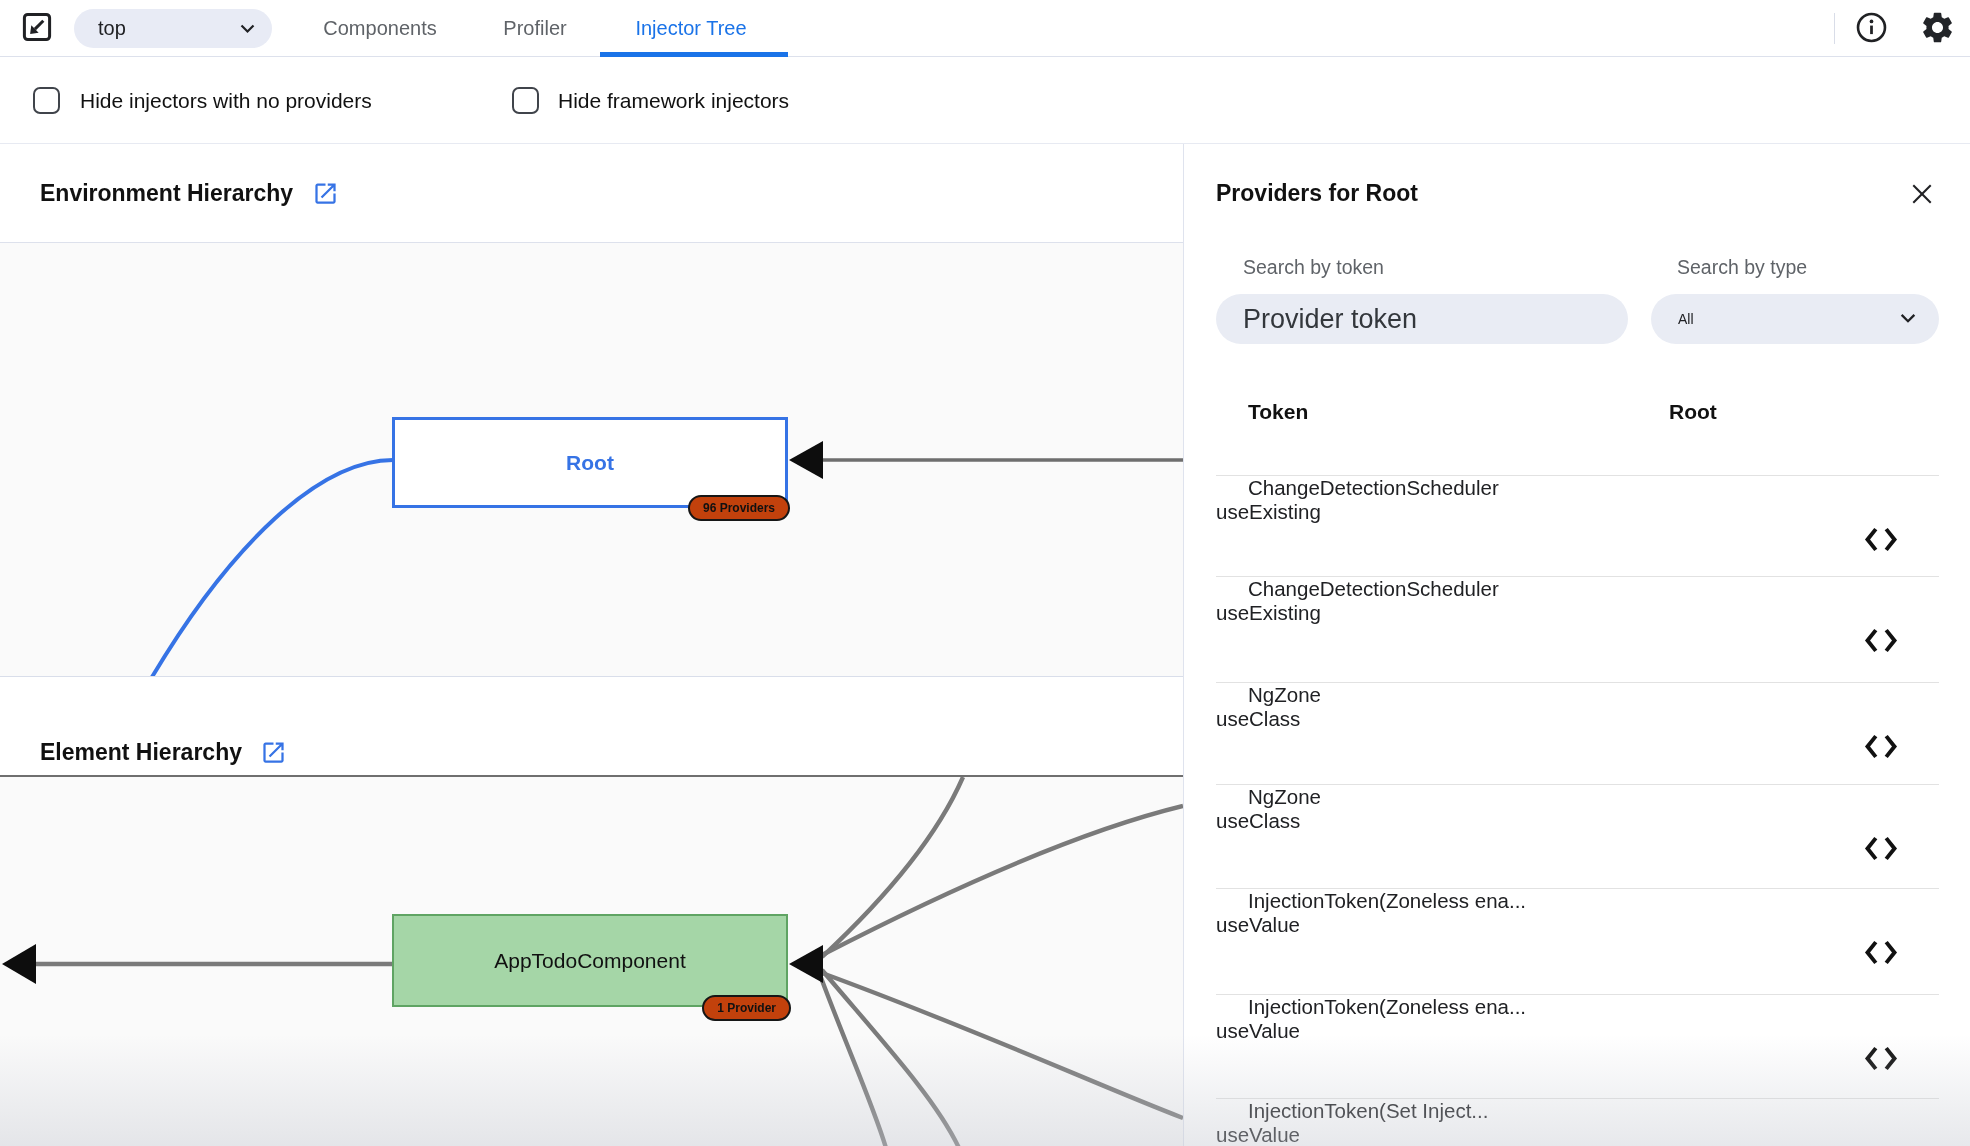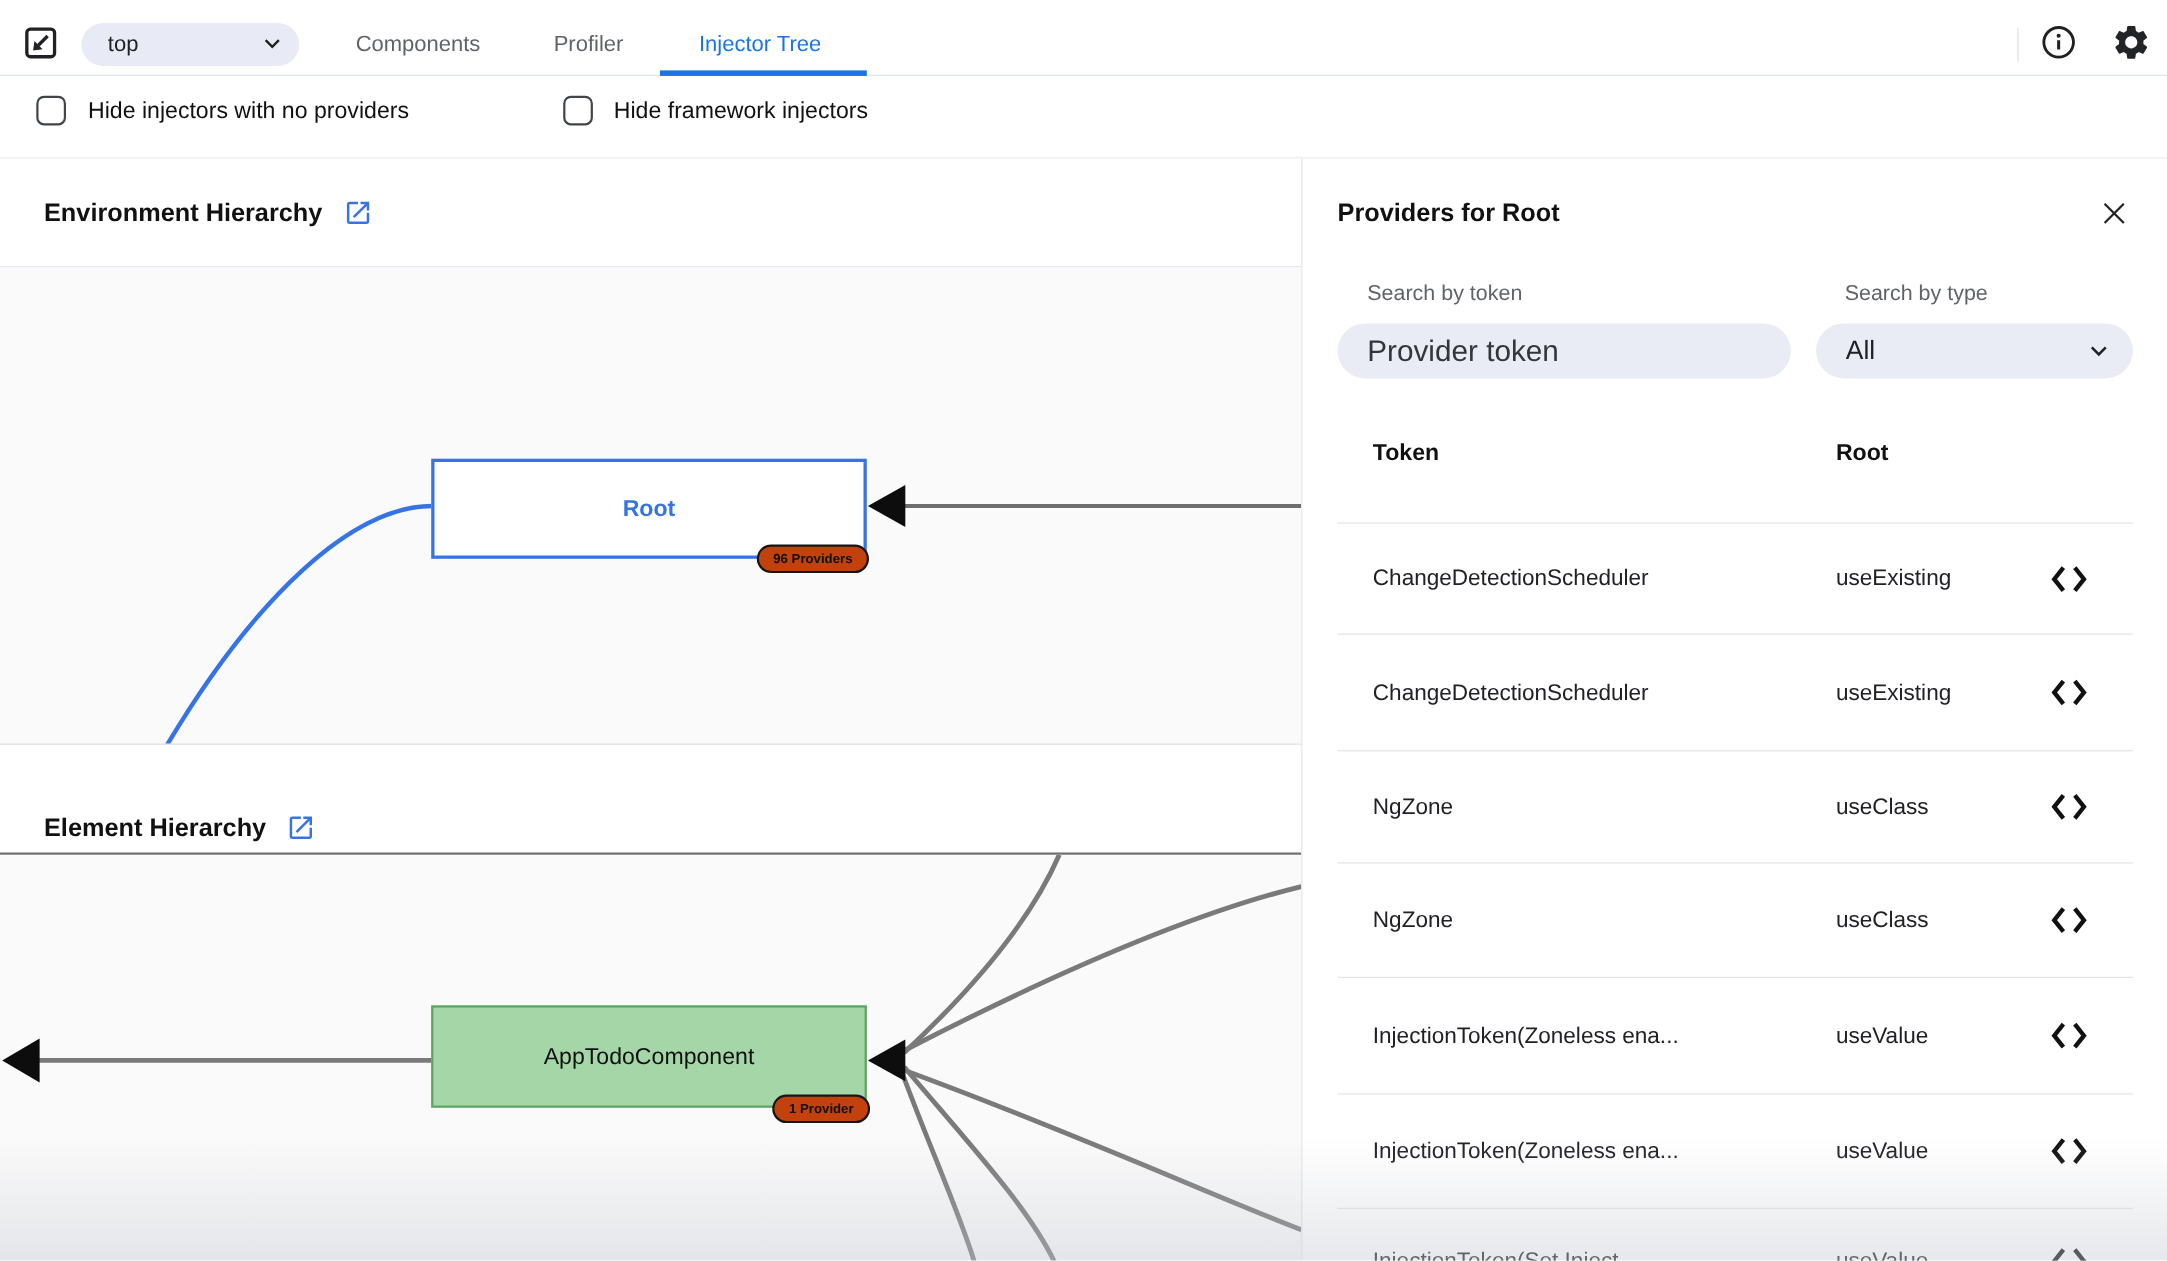--- a/index.html
+++ b/index.html
@@ -2,21 +2,21 @@
 <html><head>
 <meta charset="utf-8">
 <style>
   * { margin:0; padding:0; box-sizing:border-box; }
   html,body { width:1970px; height:1146px; }
   body {
     position:relative; overflow:hidden; background:#ffffff;
     font-family:"Liberation Sans", sans-serif; color:#202124;
   }
   
-  .topbar { position:absolute; left:0; top:12px; width:1970px; height:57px; background:#fff; border-bottom:1px solid #dde1ec; z-index:20; }
+  .topbar { position:absolute; left:0; top:0; width:1970px; height:57px; background:#fff; border-bottom:1px solid #dde1ec; z-index:20; }
   .picker-btn { position:absolute; left:18px; top:10px; width:38px; height:38px; display:flex; align-items:center; justify-content:center; cursor:pointer; }
   .frame-select { position:absolute; left:74px; top:9px; width:198px; height:39px; background:#e8ebf5; border-radius:20px; display:flex; align-items:center; justify-content:space-between; padding:0 16px 0 24px; font-size:20px; cursor:pointer; }
   .tab { position:absolute; top:0; height:57px; display:flex; align-items:center; justify-content:center; font-size:20px; color:#5f6368; cursor:pointer; }
   .tab-components { left:305px; width:150px; }
   .tab-profiler  { left:492px; width:86px; }
   .tab-injector  { left:613px; width:156px; color:#1a73e8; }
   .tab-underline { position:absolute; left:600px; top:52px; width:188px; height:5px; background:#1a73e8; }
   .topbar-sep { position:absolute; left:1834px; top:13px; width:1px; height:31px; background:#d9dde8; }
   .icon-btn { position:absolute; display:flex; align-items:center; justify-content:center; cursor:pointer; }
   .info-btn { left:1852px; top:10px; width:38px; height:38px; }
@@ -47,25 +47,25 @@
   .node-badge { position:absolute; right:-5px; bottom:-16px; background:#c2410c; border:2.5px solid #161616; border-radius:17px; padding:4px 13px; font-size:12px; font-weight:700; color:#111; white-space:nowrap; }
 
   
   .providers-panel { position:absolute; left:1183px; top:144px; width:787px; height:1002px; background:#fff; border-left:1px solid #dfe3ee; }
   .panel-title { position:absolute; left:32px; top:0; height:99px; display:flex; align-items:center; font-size:23px; font-weight:600; color:#111; }
   .close-btn { position:absolute; left:722px; top:34px; width:32px; height:32px; display:flex; align-items:center; justify-content:center; cursor:pointer; }
   .search-label { position:absolute; top:112px; font-size:19.5px; color:#5f6368; }
   .lbl-token { left:59px; } .lbl-type { left:493px; }
   .token-input { position:absolute; left:32px; top:150px; width:412px; height:50px; background:#e9ecf4; border:none; border-radius:25px; padding:0 24px 0 27px; font-size:27px; font-family:"Liberation Sans",sans-serif; color:#202124; outline:none; }
   .token-input::placeholder { color:#33373c; opacity:1; }
-  .type-select { position:absolute; left:467px; top:150px; width:288px; height:50px; background:#e9ecf4; border-radius:25px; display:flex; align-items:center; justify-content:space-between; padding:0 22px 0 27px; font-size:24px; cursor:pointer; }
+  .type-select { position:absolute; left:467px; top:150px; width:288px; height:50px; background:#e9ecf4; border-radius:25px; display:flex; align-items:center; justify-content:space-between; padding:0 22px 0 27px; font-size:14px; cursor:pointer; }
   .table-head { position:absolute; top:256px; left:0; width:100%; height:40px; }
   .th { position:absolute; font-size:21px; font-weight:700; color:#111; }
   .th-token { left:64px; } .th-type { left:485px; }
-  .prow { position:absolute; left:32px; width:723px; height:102px; border-top:1.5px solid #e2e2e2; display:flex; align-items:center; font-size:20.5px; color:#202124; cursor:pointer; }
+  .prow { position:absolute; left:32px; width:723px; height:102px; border-top:1.5px solid #e2e2e2; display:flex; align-items:flex-start; font-size:20.5px; color:#202124; cursor:pointer;flex-direction:column; }
   .ptoken { padding-left:32px; width:453px; white-space:nowrap; overflow:hidden; }
   .ptype { width:160px; }
   .code-btn { margin-left:auto; margin-right:36px; width:44px; height:30px; display:flex; align-items:center; justify-content:center; cursor:pointer; }
 
   .bottom-scrim { position:absolute; left:0; top:1034px; width:1970px; height:112px; background:linear-gradient(to bottom, rgba(205,208,215,0) 0%, rgba(198,201,209,0.42) 100%); pointer-events:none; z-index:40; }
 </style>
 </head>
 <body>
 
 <div class="topbar">

